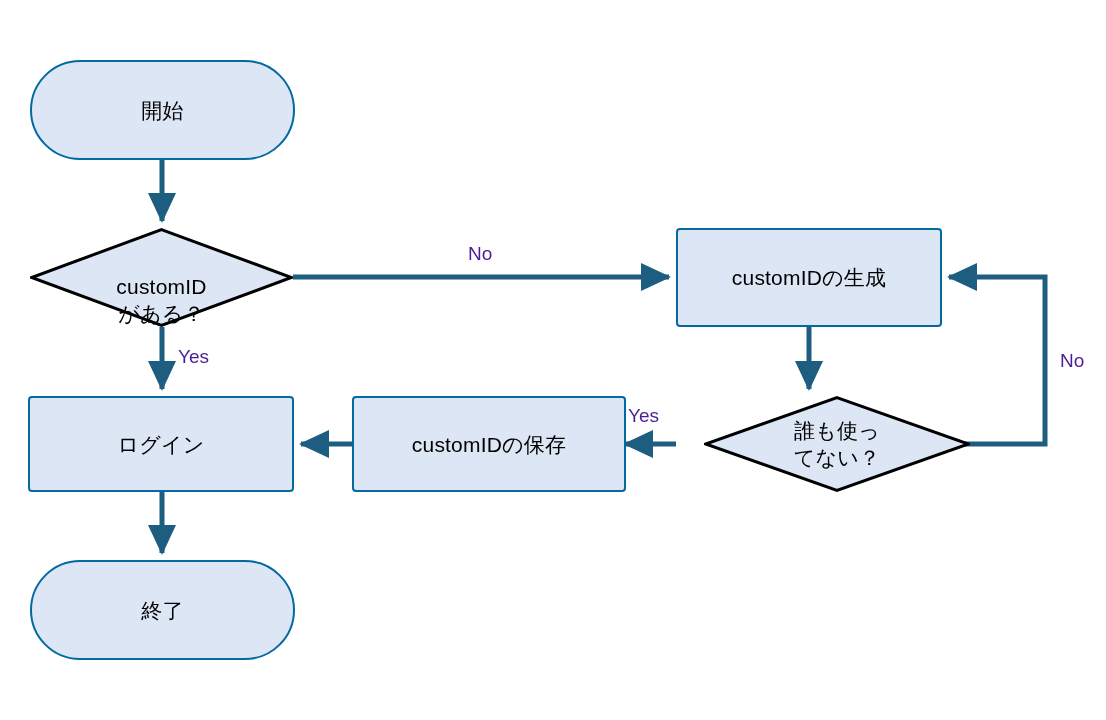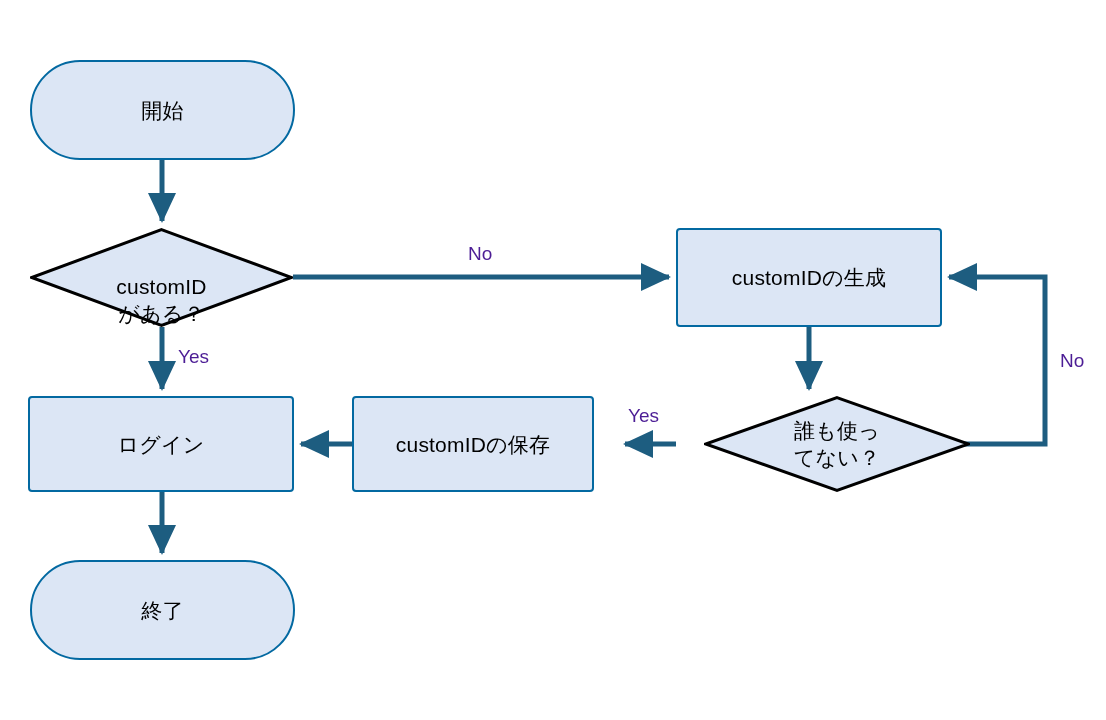--- a/index.html
+++ b/index.html
@@ -137,21 +137,21 @@
   </div>
 
   <div class="node decision-box" style="left:704px; top:396px; width:266px; height:96px;">
     <svg class="decision-shape" viewBox="0 0 266 96" preserveAspectRatio="none">
       <polygon points="133,1.6 264.4,48 133,94.4 1.6,48" fill="#dce6f5" stroke="#000000" stroke-width="3" vector-effect="non-scaling-stroke"></polygon>
     </svg>
     <span class="node-label decision-text">誰も使っ
 てない？</span>
   </div>
 
-  <div class="node process" style="left:352px; top:396px; width:242px; height:96px;">
+  <div class="node process" style="left:352px; top:396px; width:274px; height:96px;">
     <span class="node-label">customIDの保存</span>
   </div>
 
   <div class="node terminator" style="left:30px; top:560px; width:265px; height:100px;">
     <span class="node-label">終了</span>
   </div>
 
   <div class="node process" style="left:28px; top:396px; width:266px; height:96px;">
     <span class="node-label">ログイン</span>
   </div>

